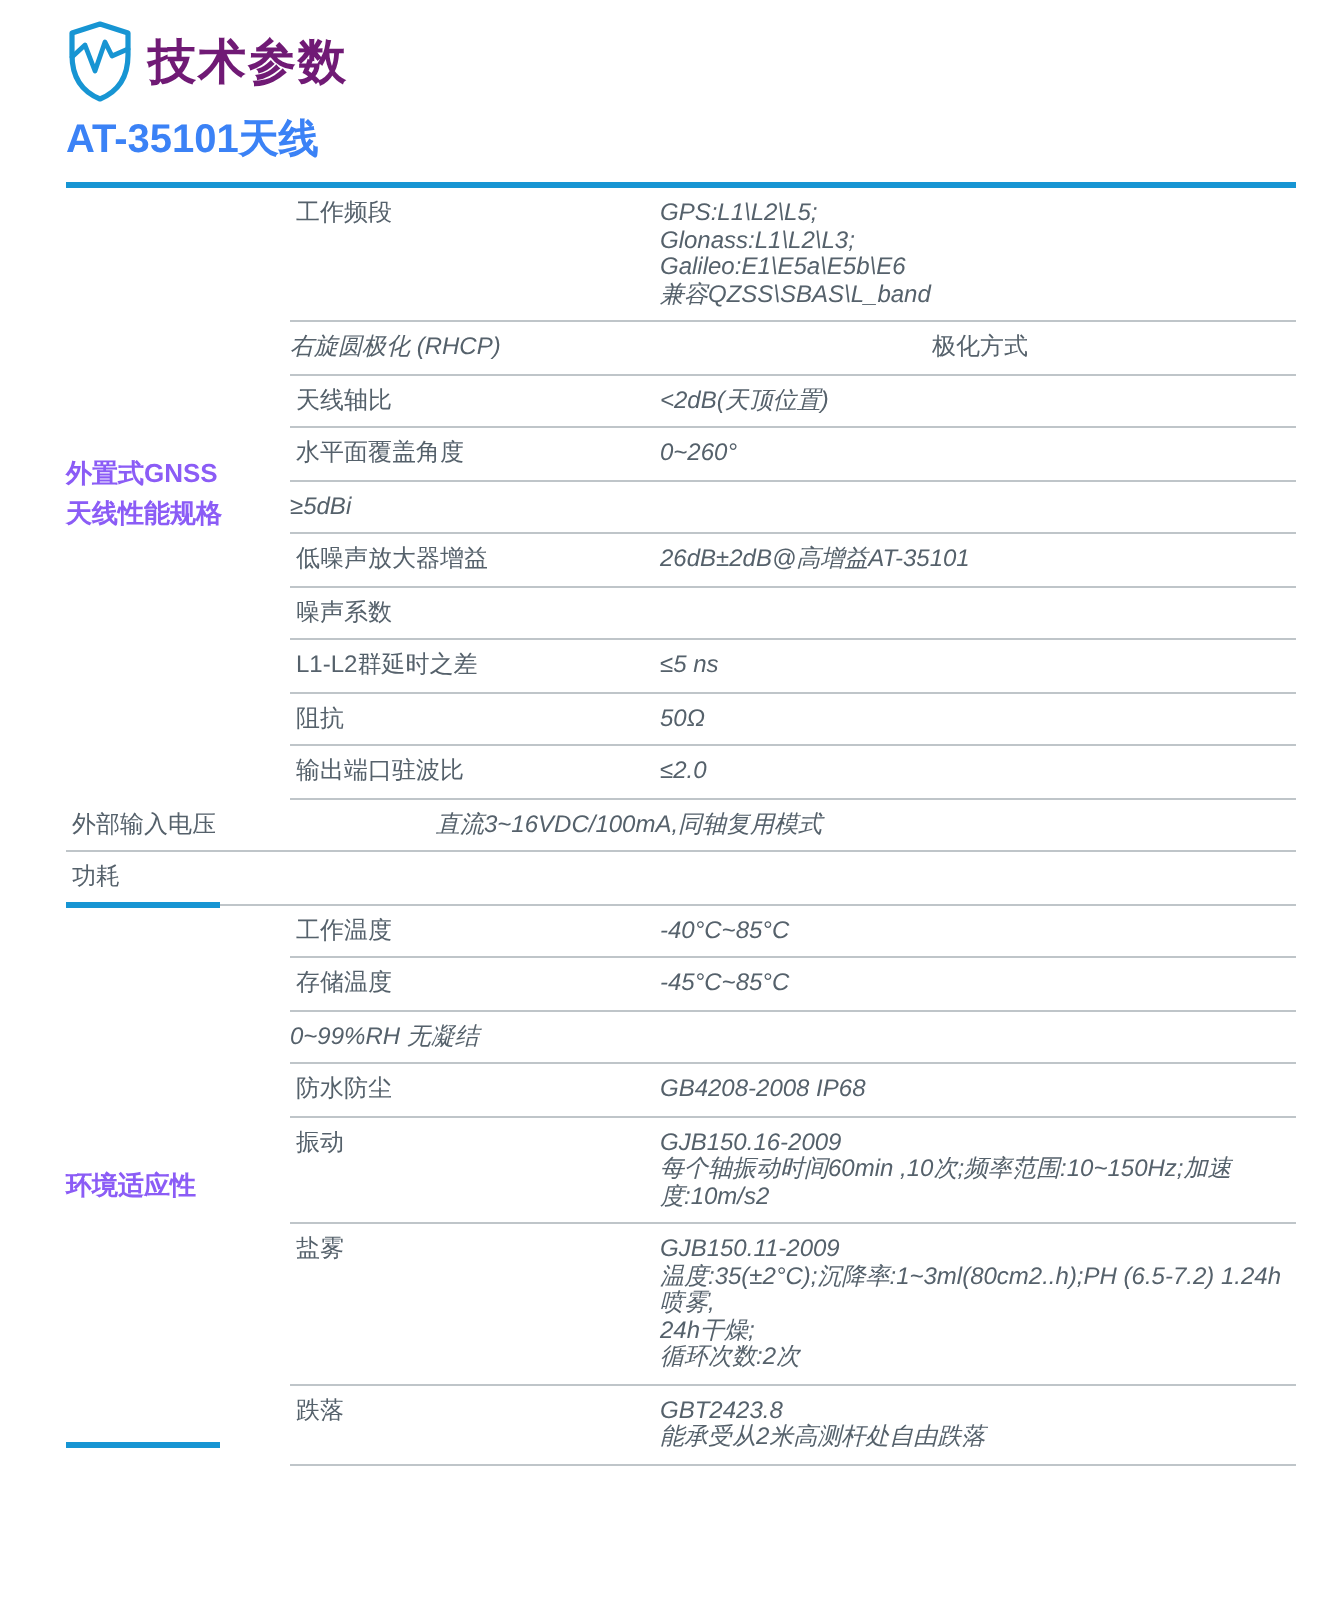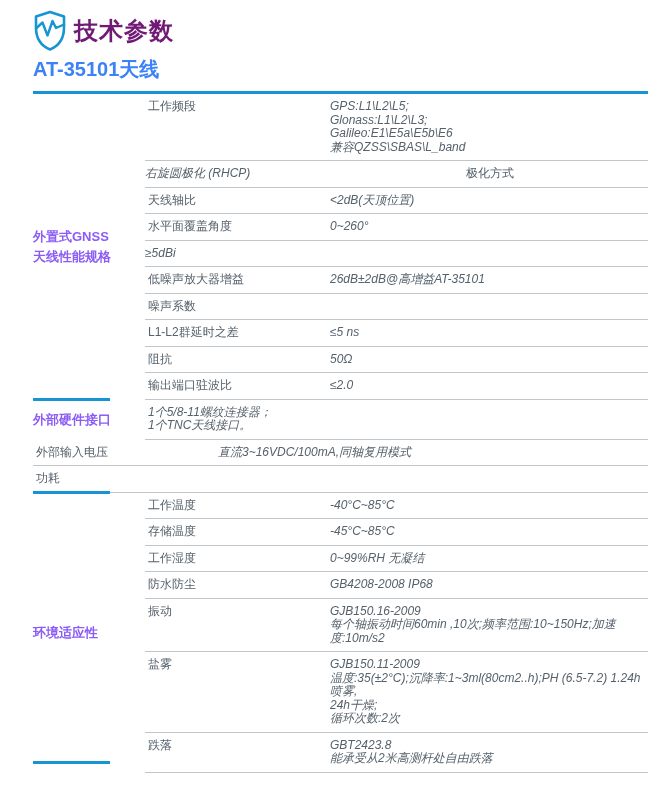--- a/index.html
+++ b/index.html
@@ -179,35 +179,20 @@
           </div>
           <div class="row">
             <div class="cell label">输出端口驻波比</div>
             <div class="cell value">
               <div>≤2.0</div>
             </div>
           </div>
         </div>
       </div>
       <div class="section">
-        <div class="side rule-top">
-          <div class="side-label">
-            <div>外部硬件接口</div>
-          </div>
-        </div>
-        <div class="rows">
-          <div class="row full">
-            <div class="cell value">
-              <div>1个5/8-11螺纹连接器；</div>
-              <div>1个TNC天线接口。</div>
-            </div>
-          </div>
-        </div>
-      </div>
-      <div class="section">
         <div class="rows">
           <div class="row">
             <div class="cell label">外部输入电压</div>
             <div class="cell value">
               <div>直流3~16VDC/100mA,同轴复用模式</div>
             </div>
           </div>
           <div class="row">
             <div class="cell label">功耗</div>
           </div>
@@ -226,21 +211,20 @@
               <div>-40°C~85°C</div>
             </div>
           </div>
           <div class="row">
             <div class="cell label">存储温度</div>
             <div class="cell value">
               <div>-45°C~85°C</div>
             </div>
           </div>
           <div class="row">
-            <div class="cell label">工作湿度</div>
             <div class="cell value">
               <div>0~99%RH 无凝结</div>
             </div>
           </div>
           <div class="row">
             <div class="cell label">防水防尘</div>
             <div class="cell value">
               <div>GB4208-2008  IP68</div>
             </div>
           </div>

